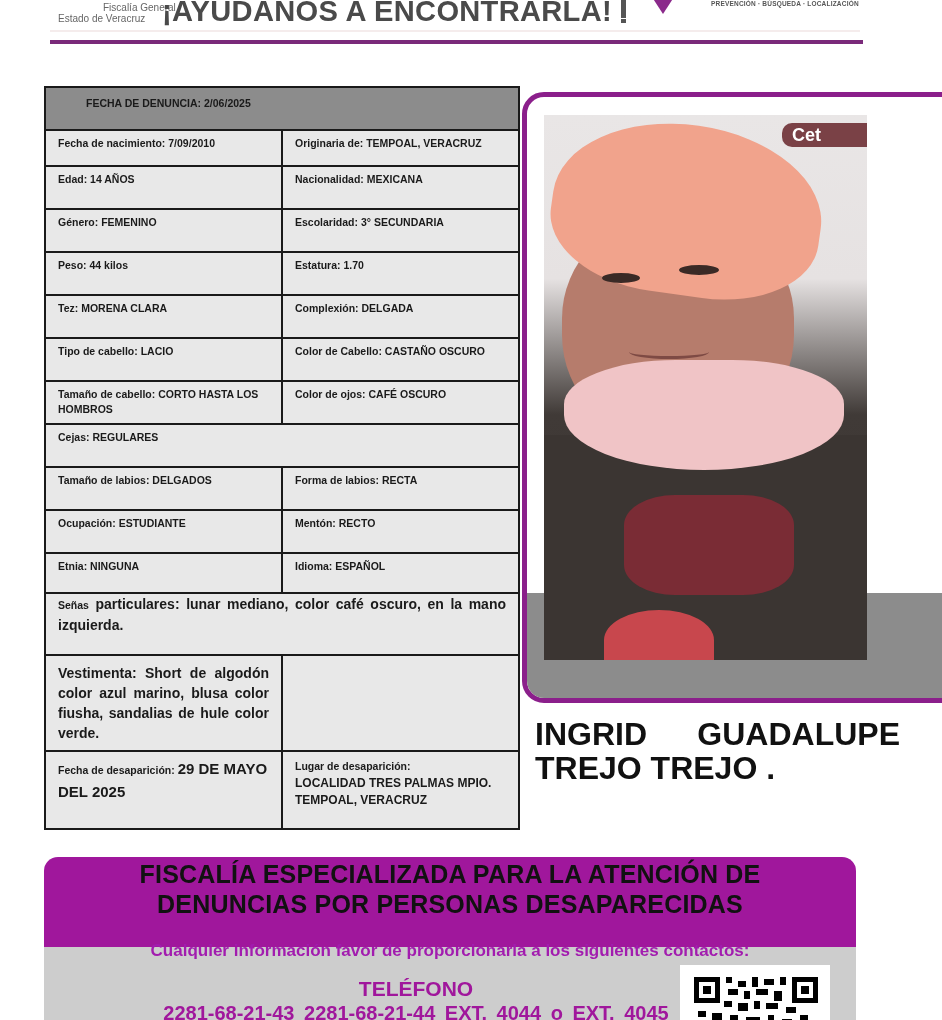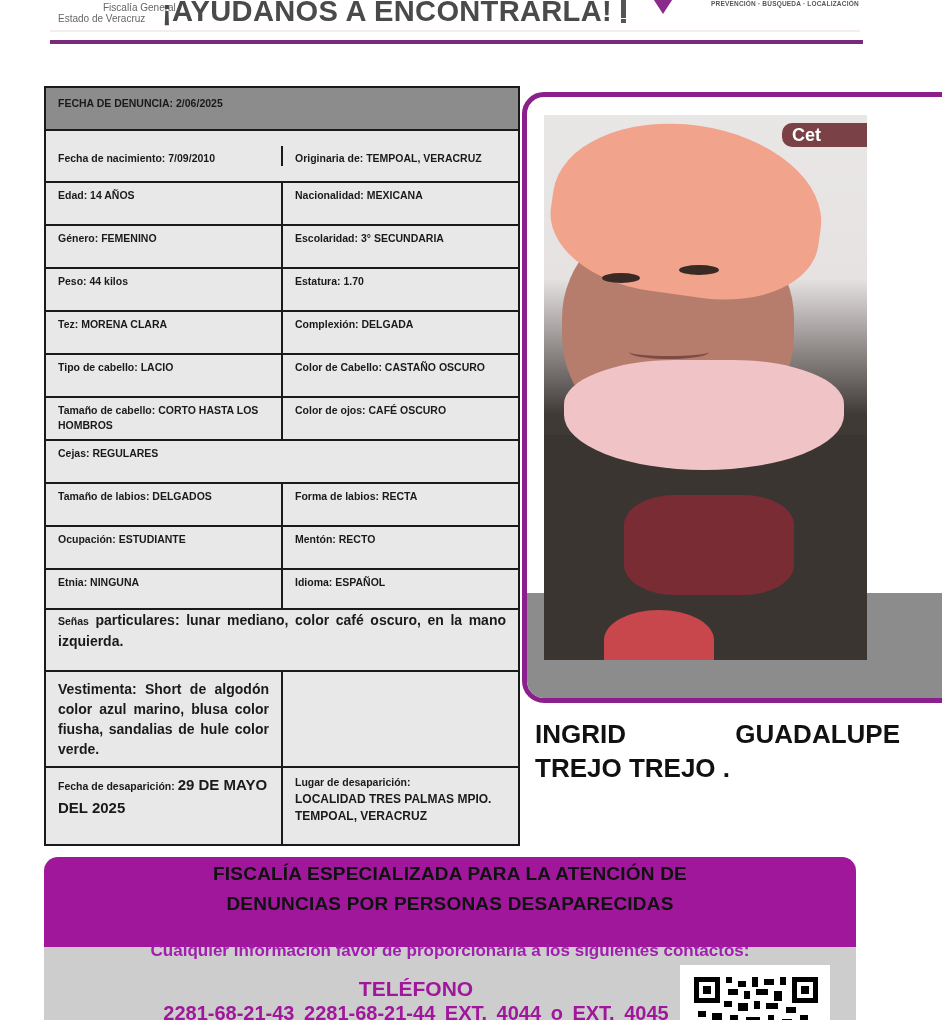--- a/index.html
+++ b/index.html
@@ -16,28 +16,28 @@
     .excl-bar { position: absolute; left: 621px; top: 0; width: 5px; height: 18px; background: #555; }
     .excl-dot { position: absolute; left: 621px; top: 19px; width: 5px; height: 4px; background: #555; }
     .v-logo { position: absolute; left: 648px; top: -6px; width: 30px; height: 20px; }
     .tagline { position: absolute; left: 711px; top: 0; font-size: 6.5px; font-weight: 700; color: #555; white-space: nowrap; letter-spacing: 0.2px; }
     .header-rule-light { position: absolute; left: 50px; top: 30px; width: 810px; height: 2px; background: #f5ecec; }
     .header-rule { position: absolute; left: 50px; top: 40px; width: 813px; height: 4px; background: #7a2a7a; }
 
     
     .info-table { position: absolute; left: 44px; top: 86px; width: 476px; border: 2px solid #1a1a1a; background: #e8e8e8; }
     .row { display: flex; border-top: 2px solid #1a1a1a; }
-    .row:first-child { border-top: none; }
+    .row:first-child { border-top: none; padding-left: 28px; }
     .cell { padding: 5px 12px 0 12px; font-size: 10.5px; font-weight: 700; color: #1a1a1a; line-height: 15px; font-family: "Liberation Sans", sans-serif; }
     .cell.left { width: 237px; border-right: 2px solid #1a1a1a; }
     .cell.right { flex: 1; }
     .cell.full { flex: 1; }
     .row-header { height: 41px; background: #8c8c8c; }
     .row-header .cell { padding-top: 8px; }
-    .h41 { height: 52px; align-items: center; }
+    .h41 { height: 36px; }
     .h43 { height: 43px; }
     .h40 { height: 40px; }
     .h62 { height: 62px; }
     .h96 { height: 96px; }
     .h78 { height: 78px; }
     .big-text { font-size: 14px; line-height: 20px; }
     .big-text .small { font-size: 10.5px; }
     .vest-text { font-size: 14px; line-height: 20px; text-align: justify; padding-top: 7px; }
     .desap-date { font-size: 10.5px; line-height: 22px; padding-top: 6px; }
     .desap-date .big { font-size: 15px; }
@@ -55,26 +55,26 @@
     .photo .eye1 { position: absolute; left: 58px; top: 158px; width: 38px; height: 10px; background: #3a2a26; border-radius: 50%; }
     .photo .eye2 { position: absolute; left: 135px; top: 150px; width: 40px; height: 10px; background: #3a2a26; border-radius: 50%; }
     .photo .mouth { position: absolute; left: 85px; top: 230px; width: 80px; height: 14px; border-bottom: 3px solid #7e4a44; border-radius: 0 0 50% 50%; }
     .photo .scarf { position: absolute; left: 20px; top: 245px; width: 280px; height: 110px; border-radius: 40% 40% 50% 50%; background: #f0c4c6; }
     .photo .jacket { position: absolute; left: 0; top: 320px; width: 323px; height: 230px; background: #3b3532; }
     .photo .shirt { position: absolute; left: 80px; top: 380px; width: 170px; height: 100px; background: #7a2c35; border-radius: 30%; }
     .photo .glove { position: absolute; left: 60px; top: 495px; width: 110px; height: 60px; background: #c8474d; border-radius: 50% 50% 0 0; }
     .photo .sign { position: absolute; right: 0; top: 8px; width: 85px; height: 24px; background: #7a4146; border-radius: 10px 0 0 10px; color: #fff; font-size: 18px; font-weight: 700; padding-left: 10px; line-height: 24px; }
 
     
-    .person-name { position: absolute; left: 535px; top: 717px; width: 365px; font-size: 26px; font-weight: 700; line-height: 34px; color: #111; text-align: justify; text-align-last: left; }
+    .person-name { position: absolute; left: 535px; top: 717px; width: 365px; font-size: 32px; font-weight: 700; line-height: 34px; color: #111; text-align: justify; text-align-last: left; }
     .person-name .first { display: flex; justify-content: space-between; }
 
     
     .banner { position: absolute; left: 44px; top: 857px; width: 812px; height: 90px; background: #a0179c; border-radius: 14px 14px 0 0; }
-    .banner-title { position: absolute; left: 0; top: 2px; width: 100%; text-align: center; font-size: 19px; font-weight: 700; line-height: 30px; color: #111; letter-spacing: 0.2px; }
+    .banner-title { position: absolute; left: 0; top: 2px; width: 100%; text-align: center; font-size: 25px; font-weight: 700; line-height: 30px; color: #111; letter-spacing: 0.2px; }
     .contact-box { position: absolute; left: 44px; top: 947px; width: 812px; height: 80px; background: #cdcdcd; }
     .contact-intro { position: absolute; left: 0; top: -6px; width: 100%; text-align: center; font-size: 17px; font-weight: 700; color: #a21caf; }
     .phone-label { position: absolute; left: 0; top: 30px; width: 744px; text-align: center; font-size: 21px; font-weight: 700; color: #a0179c; }
     .phone-numbers { position: absolute; left: 0; top: 55px; width: 744px; text-align: center; font-size: 20px; font-weight: 700; color: #a0179c; word-spacing: 4px; }
     .qr { position: absolute; left: 636px; top: 18px; width: 150px; height: 70px; background: #ffffff; }
     .qr svg { position: absolute; left: 14px; top: 12px; }
   </style>
 </head>
 <body>
 

